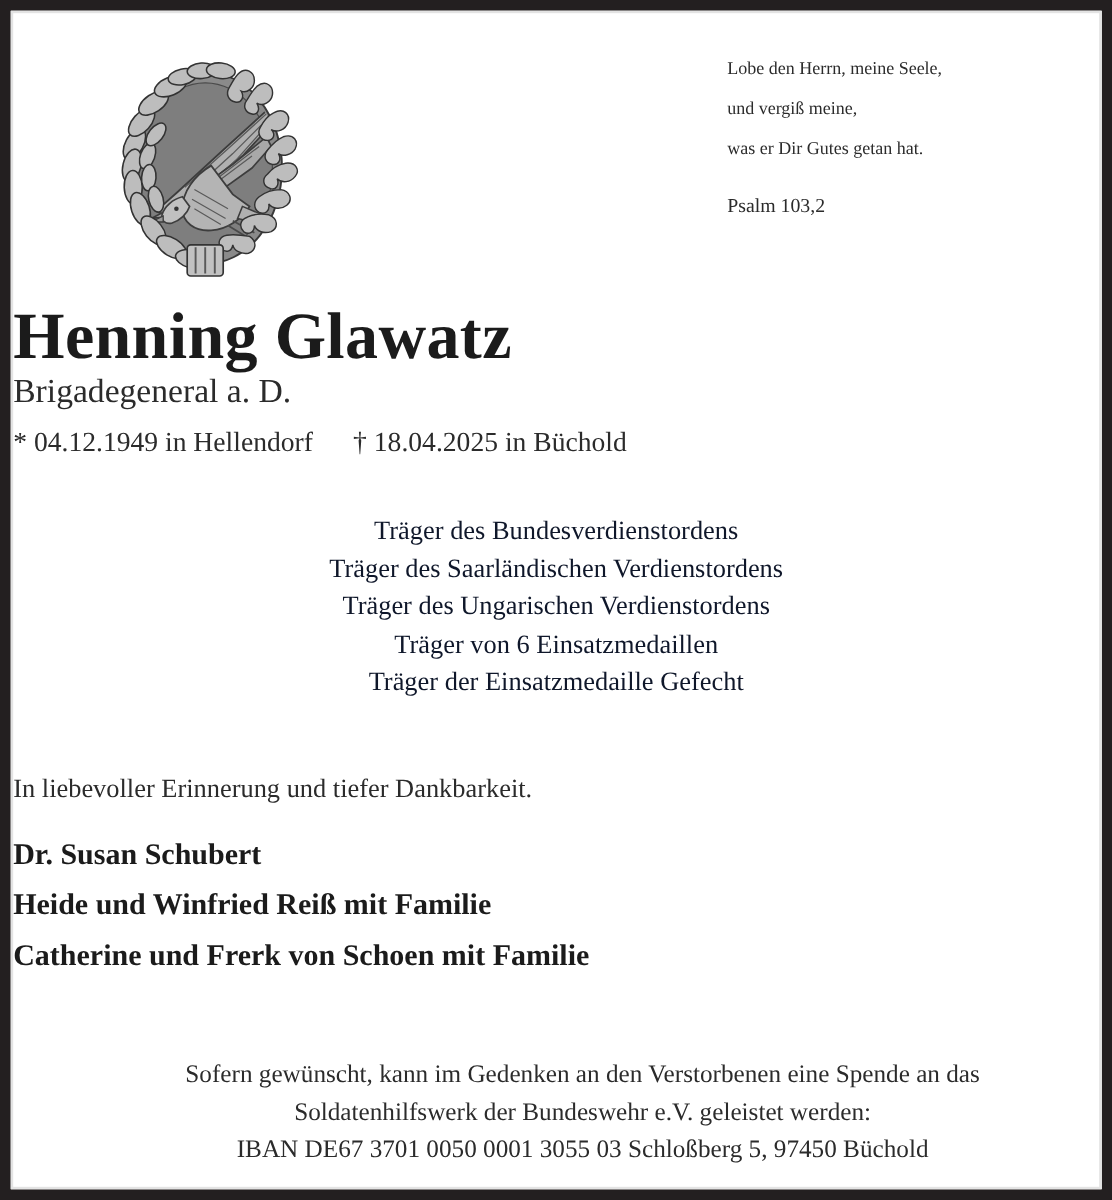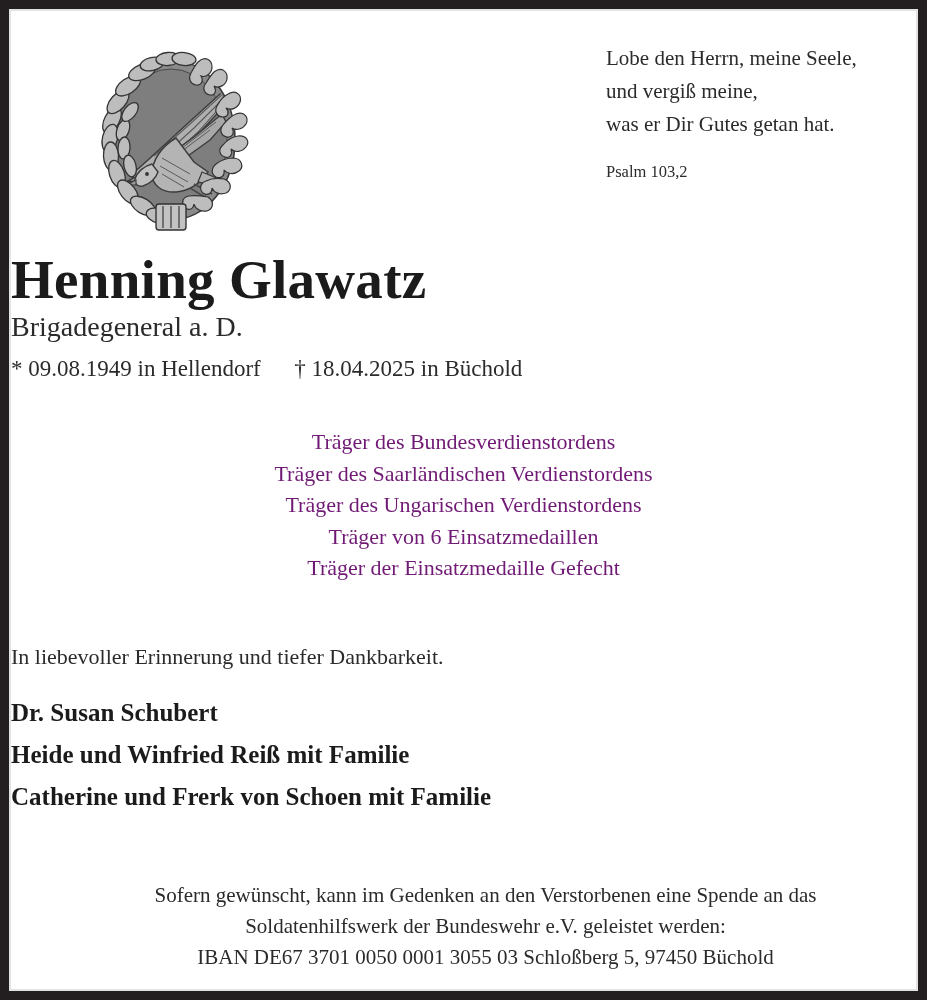--- a/index.html
+++ b/index.html
@@ -50,21 +50,21 @@
   .badge-wrap svg { display: block; width: 162px; height: 196px; }
 
   
   .verse-block {
     position: absolute;
     left: 595px;
     top: 31px;
     width: 310px;
   }
   .verse-line {
-    font-size: 21px;
+    font-size: 15px;
     line-height: 33px;
     color: #2b2b2b;
     white-space: nowrap;
   }
   .verse-source {
     font-size: 16.5px;
     line-height: 26px;
     margin-top: 18px;
     color: #2b2b2b;
   }
@@ -94,21 +94,21 @@
   .life-dates .date-gap { display: inline-block; width: 22px; }
 
   
   .honors {
     text-align: center;
     margin-top: 41px;
   }
   .honor-line {
     font-size: 22px;
     line-height: 31.5px;
-    color: #701a75;
+    color: #0f172a;
   }
 
   
   .mourning { text-align: left; }
   .mourning-intro {
     font-size: 22px;
     line-height: 30px;
     margin-top: 58px;
     color: #2b2b2b;
   }
@@ -224,21 +224,21 @@
       <div class="verse-line">was er Dir Gutes getan hat.</div>
       <div class="verse-source">Psalm 103,2</div>
     </div>
   </div>
 
   <div class="identity">
     <div class="deceased-name">Henning Glawatz</div>
     <div class="deceased-rank">Brigadegeneral a. D.</div>
     <div class="life-dates">
       <span>*</span>
-      <span>09.08.1949 in Hellendorf</span>
+      <span>04.12.1949 in Hellendorf</span>
       <span class="date-gap"></span>
       <span>†</span>
       <span>18.04.2025 in Büchold</span>
     </div>
   </div>
 
   <div class="honors">
     <div class="honor-line">Träger des Bundesverdienstordens</div>
     <div class="honor-line">Träger des Saarländischen Verdienstordens</div>
     <div class="honor-line">Träger des Ungarischen Verdienstordens</div>

